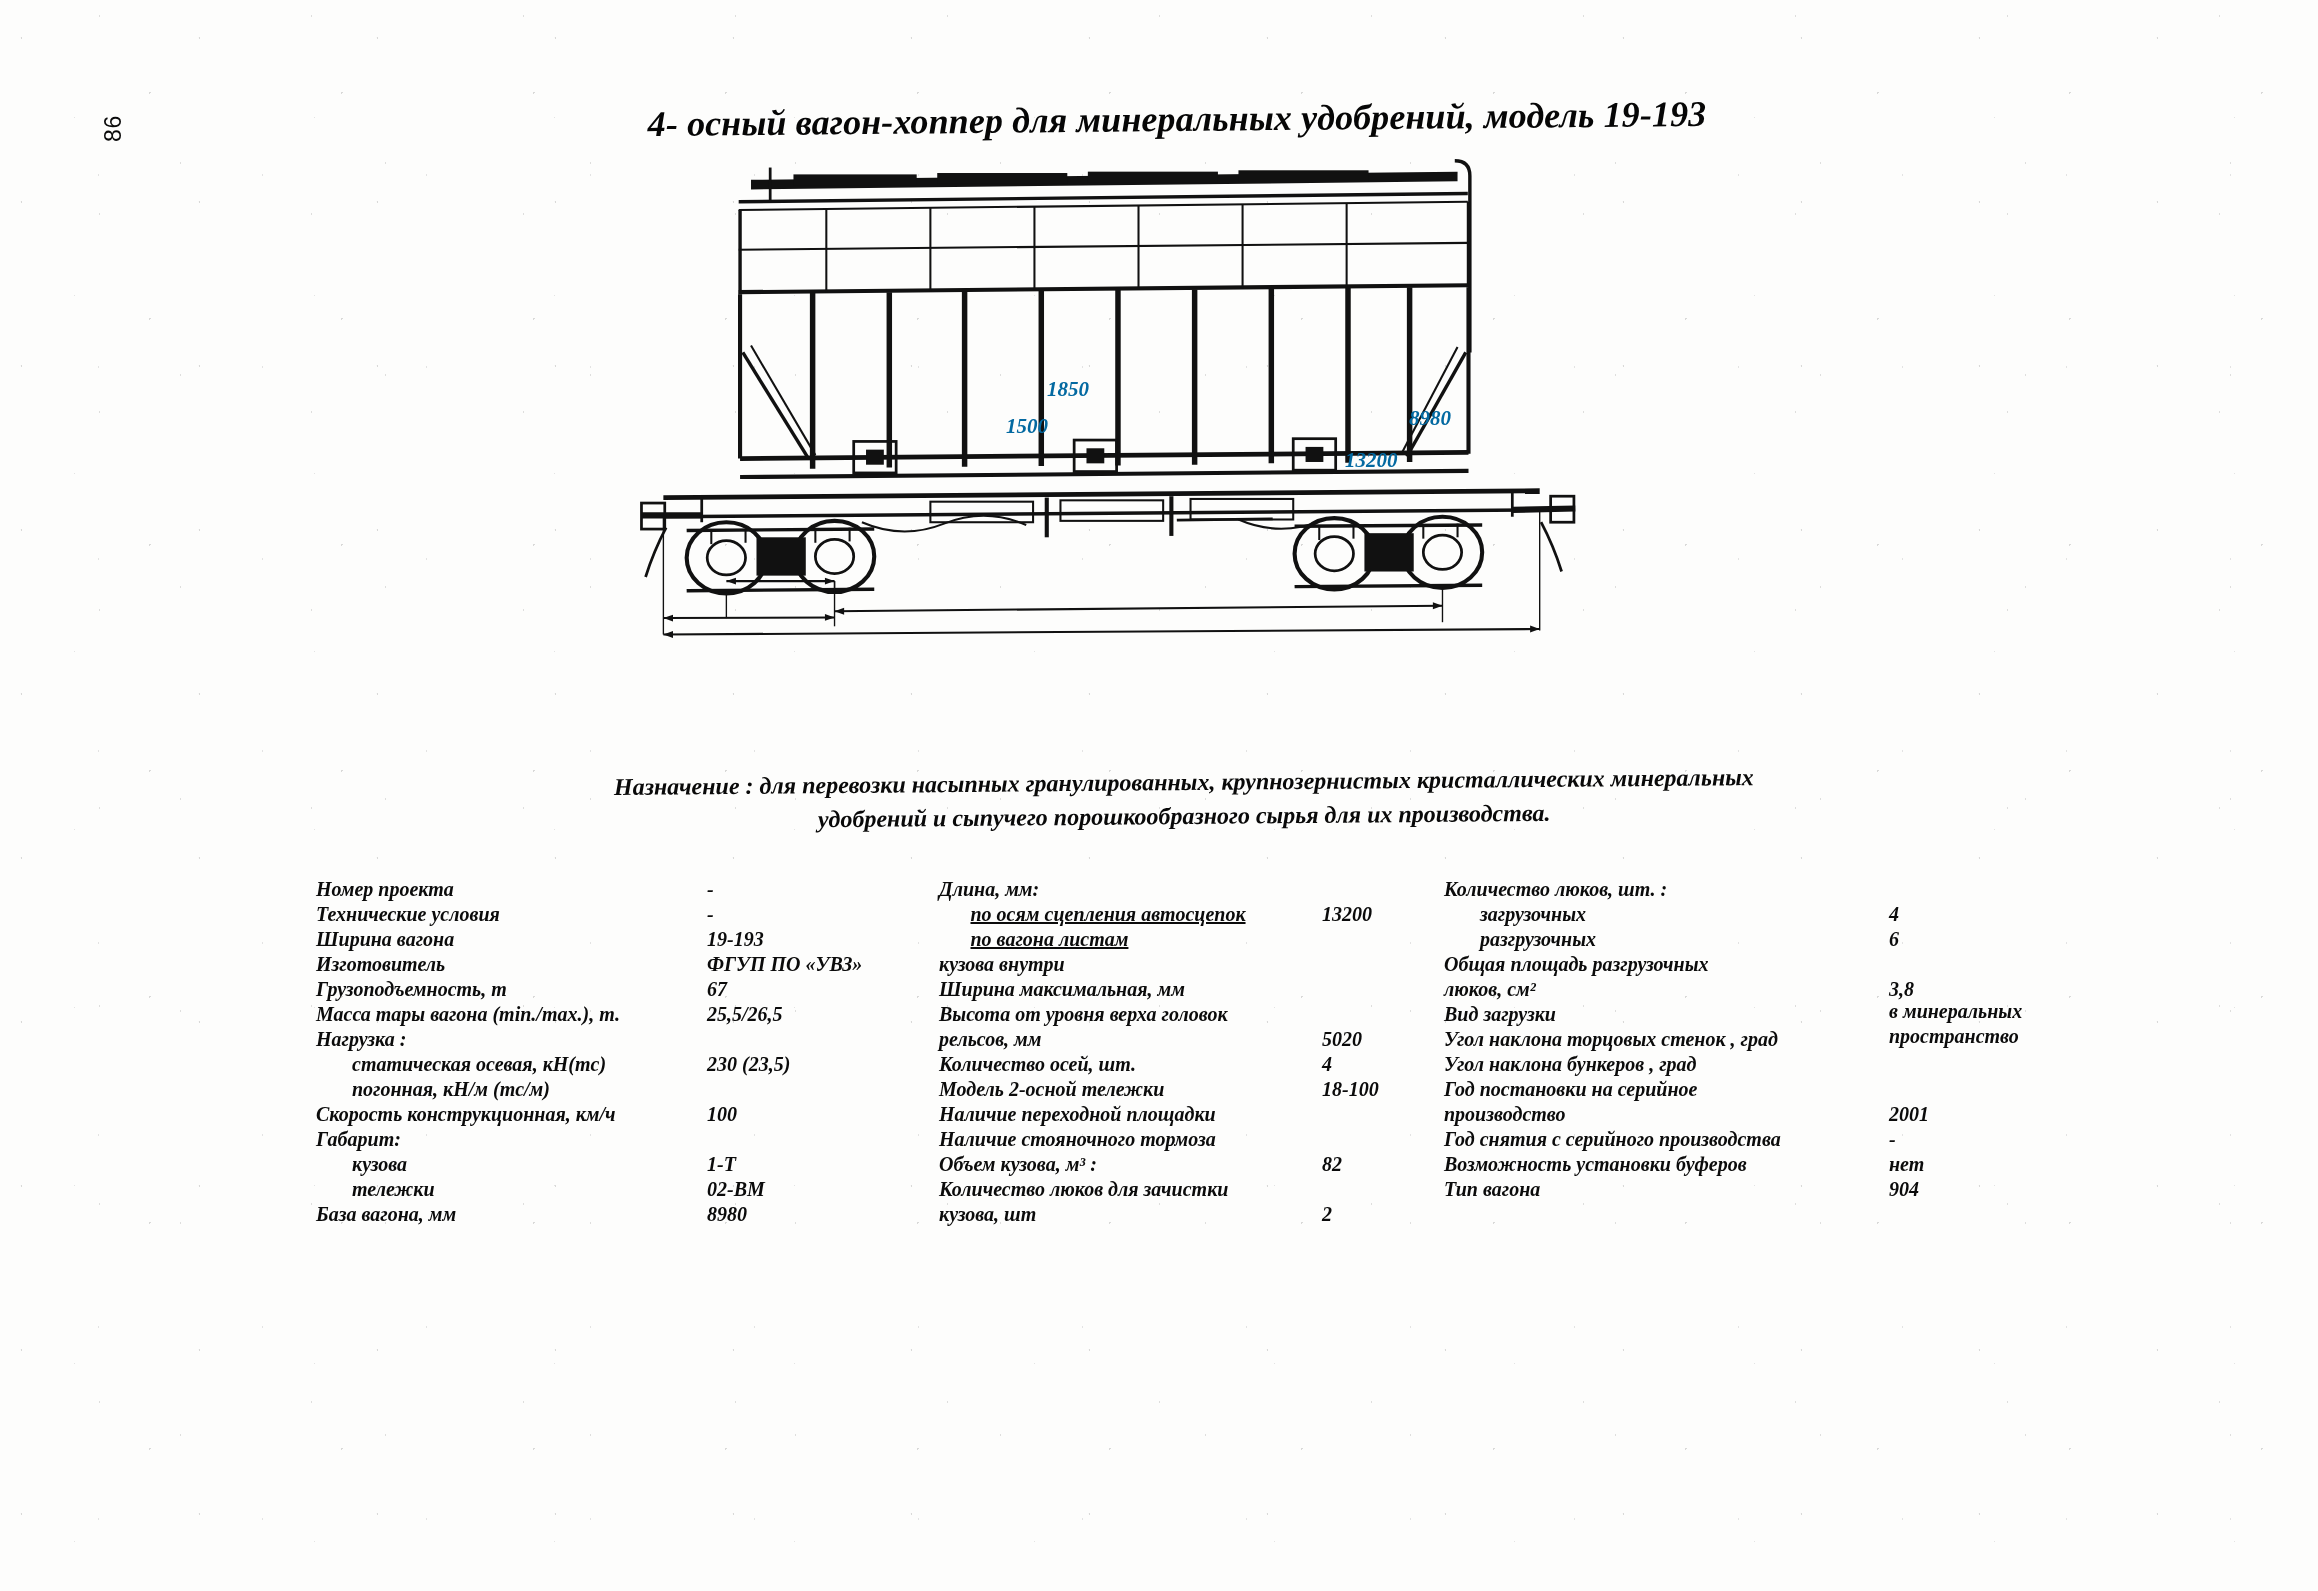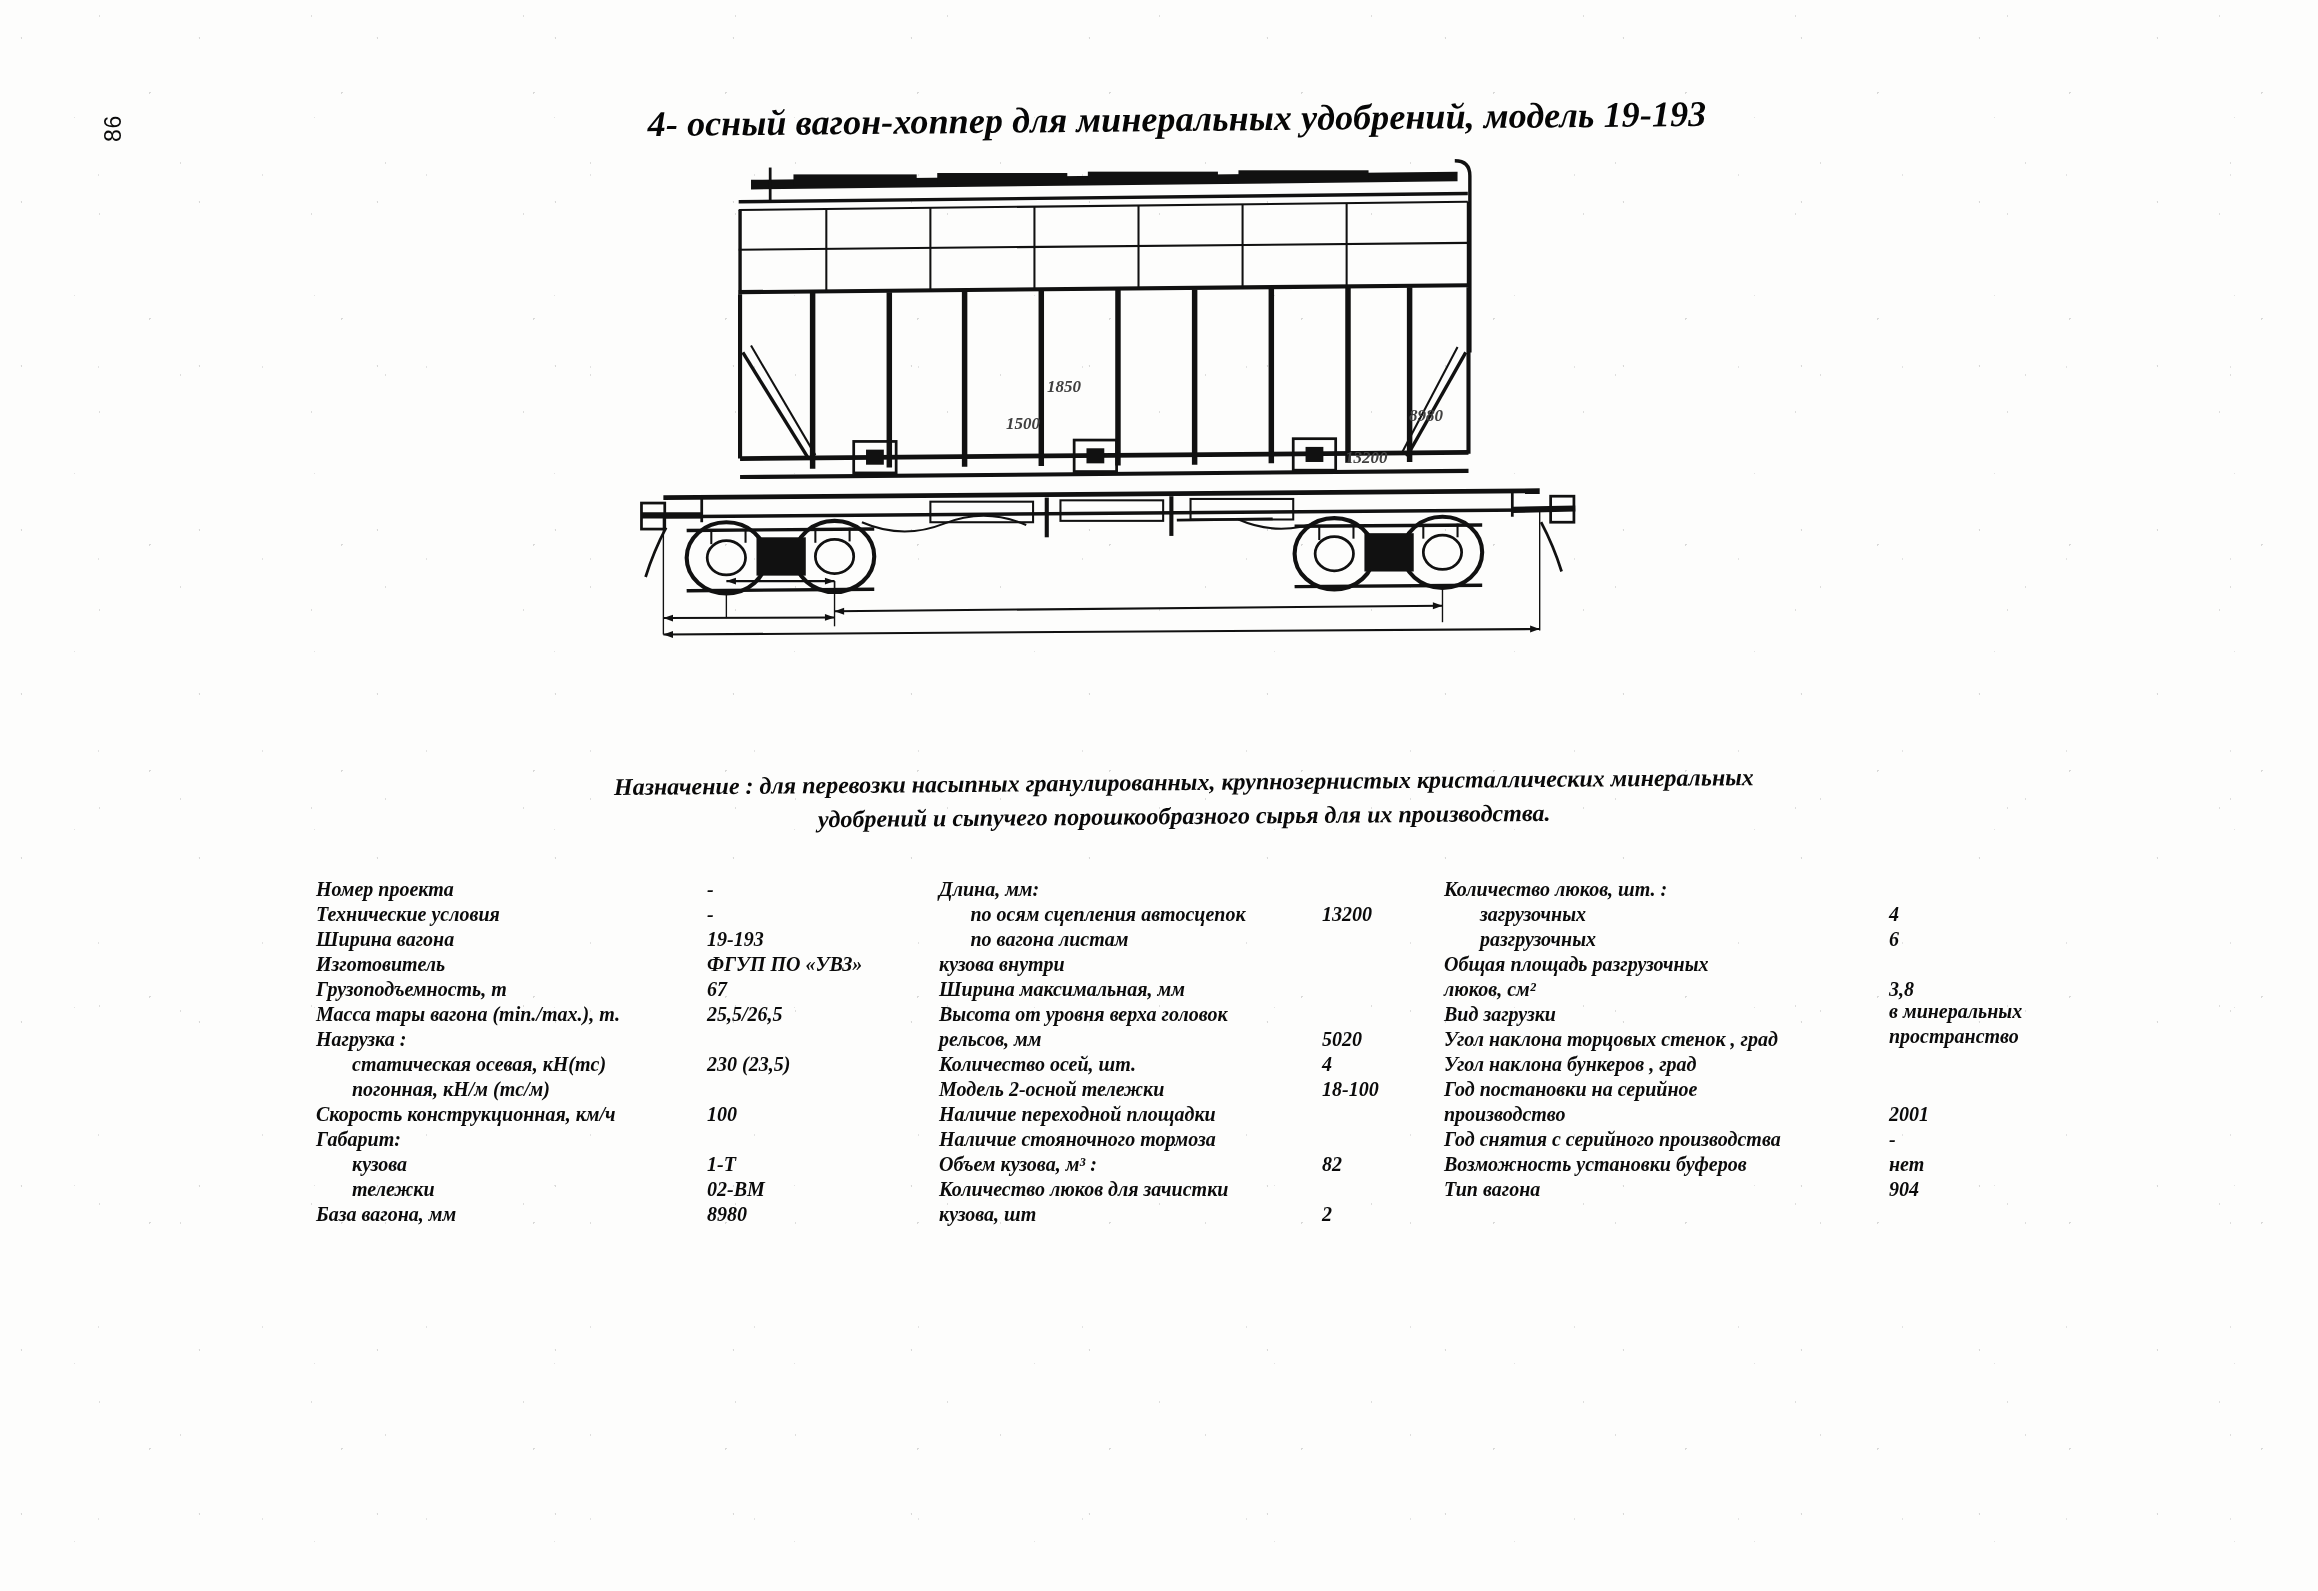--- a/index.html
+++ b/index.html
@@ -71,22 +71,22 @@
     width: 1068px;
     height: 493px;
   }
   #drawing svg { display: block; width: 100%; height: 100%; }
 
   .dim-label {
     position: absolute;
     font-family: "Liberation Serif", serif;
     font-style: italic;
     font-weight: bold;
-    font-size: 17px;
-    color: #404040;
+    font-size: 21px;
+    color: #0369a1;
     white-space: nowrap;
   }
 
   
   #purpose {
     position: absolute;
     left: 493px;
     top: 765px;
     width: 1382px;
     text-align: center;
@@ -122,21 +122,21 @@
   #col-3 { left: 1444px; width: 438px; }
 
   .spec-row {
     position: relative;
     height: 25px;
     line-height: 25px;
     white-space: nowrap;
   }
   .spec-label { display: inline-block; }
   .spec-label.indent  { padding-left: 36px; }
-  .spec-label.indent2 { padding-left: 31.5px; }
+  .spec-label.indent2 { padding-left: 31.5px; text-decoration: underline; }
 
   .spec-value {
     position: absolute;
     font-family: "Liberation Serif", serif;
     font-weight: bold;
     font-style: italic;
     font-size: 20px;
     color: #0b0b0b;
     white-space: nowrap;
   }

